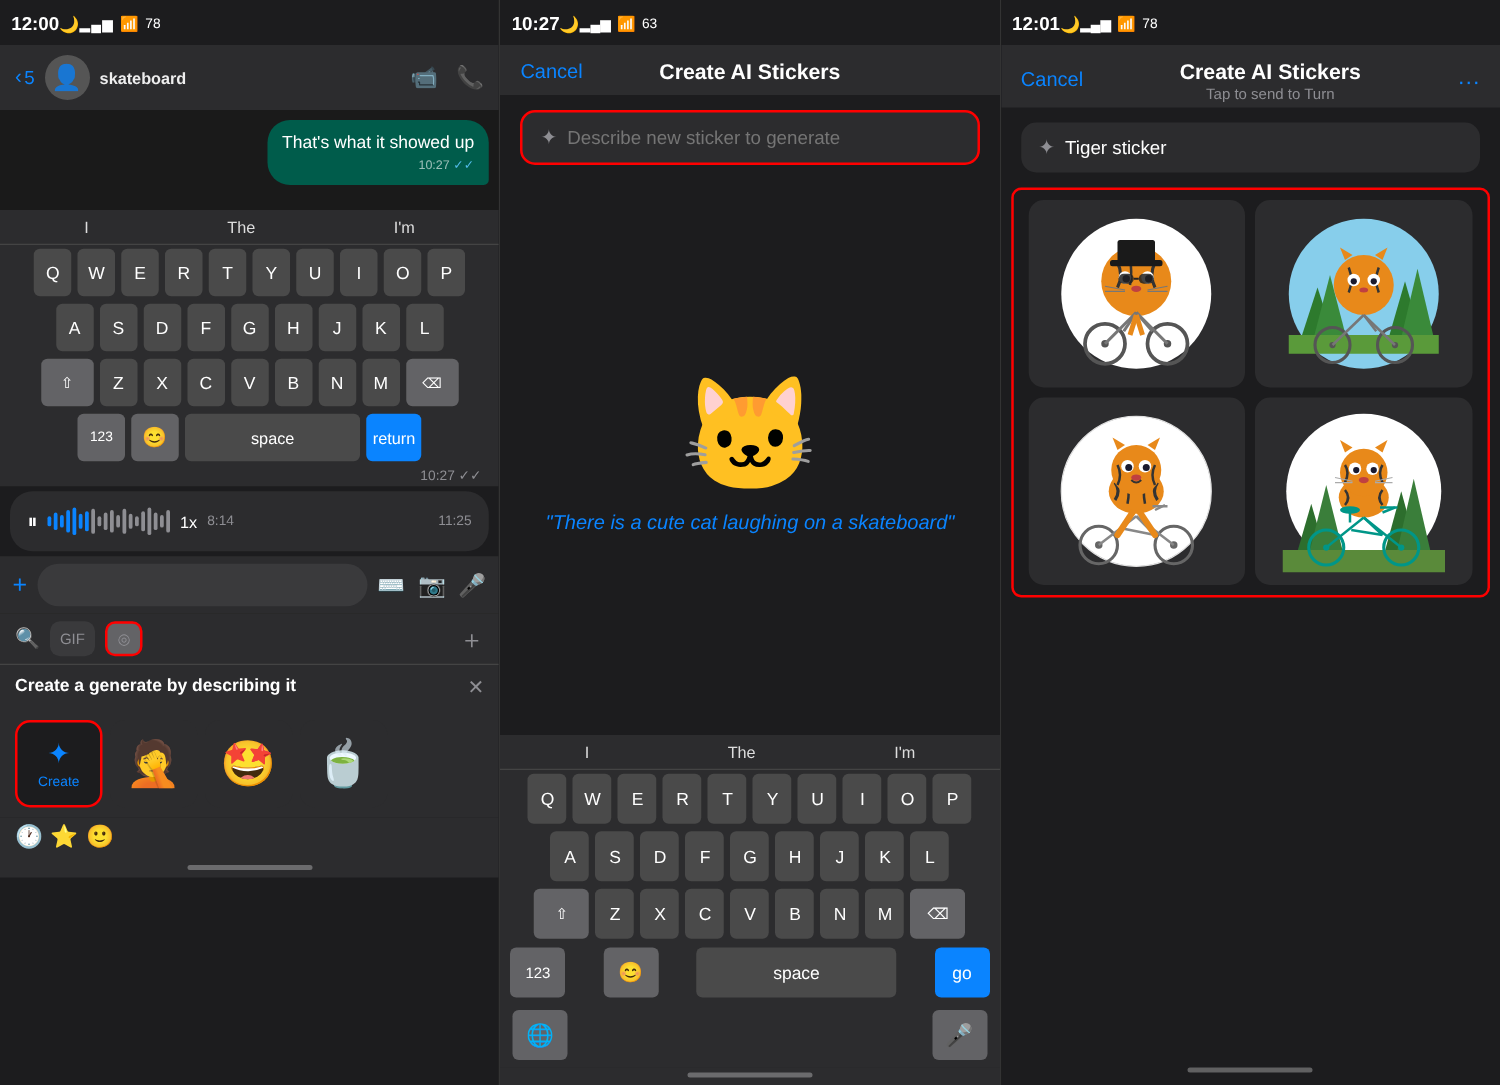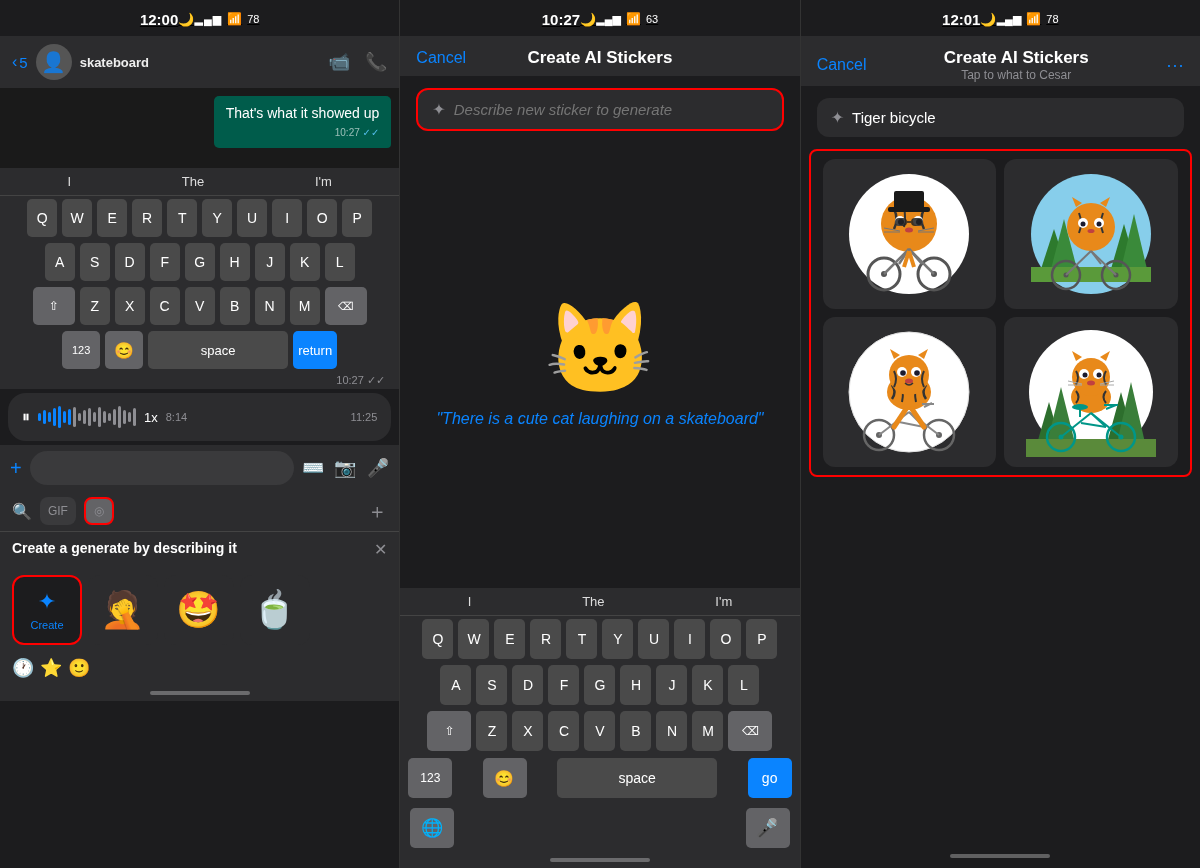--- a/index.html
+++ b/index.html
@@ -19,25 +19,24 @@
       background: #1c1c1e;
       display: flex;
       flex-direction: column;
       position: relative;
       overflow: hidden;
     }
 
     
     .status-bar {
       display: flex;
-      justify-content: center;
-      align-items: center;
-      padding: 6px 24px 4px;
+      justify-content: flex-start;
+      align-items: center;
+      padding: 6px 9px 4px;
       height: 36px;
-      text-decoration: underline;
     }
     .status-time {
       font-size: 15px;
       font-weight: 600;
       color: #fff;
     }
     .status-icons {
       display: flex;
       align-items: center;
       gap: 5px;
@@ -106,21 +105,21 @@
       padding: 8px;
       display: flex;
       flex-direction: column;
       gap: 6px;
       background: #1a1a1a;
     }
 
     .msg-bubble {
       max-width: 80%;
       padding: 8px 12px;
-      border-radius: 5px;
+      border-radius: 18px;
       font-size: 14px;
       line-height: 1.4;
       position: relative;
     }
     .msg-out {
       background: #005c4b;
       color: #fff;
       align-self: flex-end;
       border-bottom-right-radius: 4px;
     }
@@ -421,21 +420,20 @@
       color: #8e8e93;
       font-size: 16px;
     }
     .sticker-describe-input {
       flex: 1;
       background: transparent;
       border: none;
       color: #8e8e93;
       font-size: 15px;
       outline: none;
-      font-style: italic;
     }
 
     .sticker-placeholder-area {
       flex: 1;
       display: flex;
       flex-direction: column;
       align-items: center;
       justify-content: center;
       gap: 16px;
       padding: 20px;
@@ -901,28 +899,28 @@
       <span class="battery-icon">
         <span>78</span>
       </span>
     </div>
   </div>
 
   <div class="results-header">
     <span class="create-cancel">Cancel</span>
     <div class="results-title-block">
       <div class="results-title">Create AI Stickers</div>
-      <div class="results-subtitle">Tap to what to Cesar</div>
+      <div class="results-subtitle">Tap to send to Turn</div>
     </div>
     <span class="more-icon" style="color:#0a84ff;font-size:18px;">···</span>
   </div>
 
   <div class="tiger-input-row">
     <span class="sparkle-icon">✦</span>
-    <span style="color:#fff;font-size:15px;">Tiger bicycle</span>
+    <span style="color:#fff;font-size:15px;">Tiger sticker</span>
   </div>
 
   <div class="sticker-results-grid highlight-red">
 
     <div class="sticker-result-cell">
       <svg width="130" height="130" viewBox="0 0 130 130">
         <ellipse cx="65" cy="65" rx="60" ry="60" fill="white"></ellipse>
 
         <circle cx="65" cy="55" r="28" fill="#e8891a"></circle>
 

